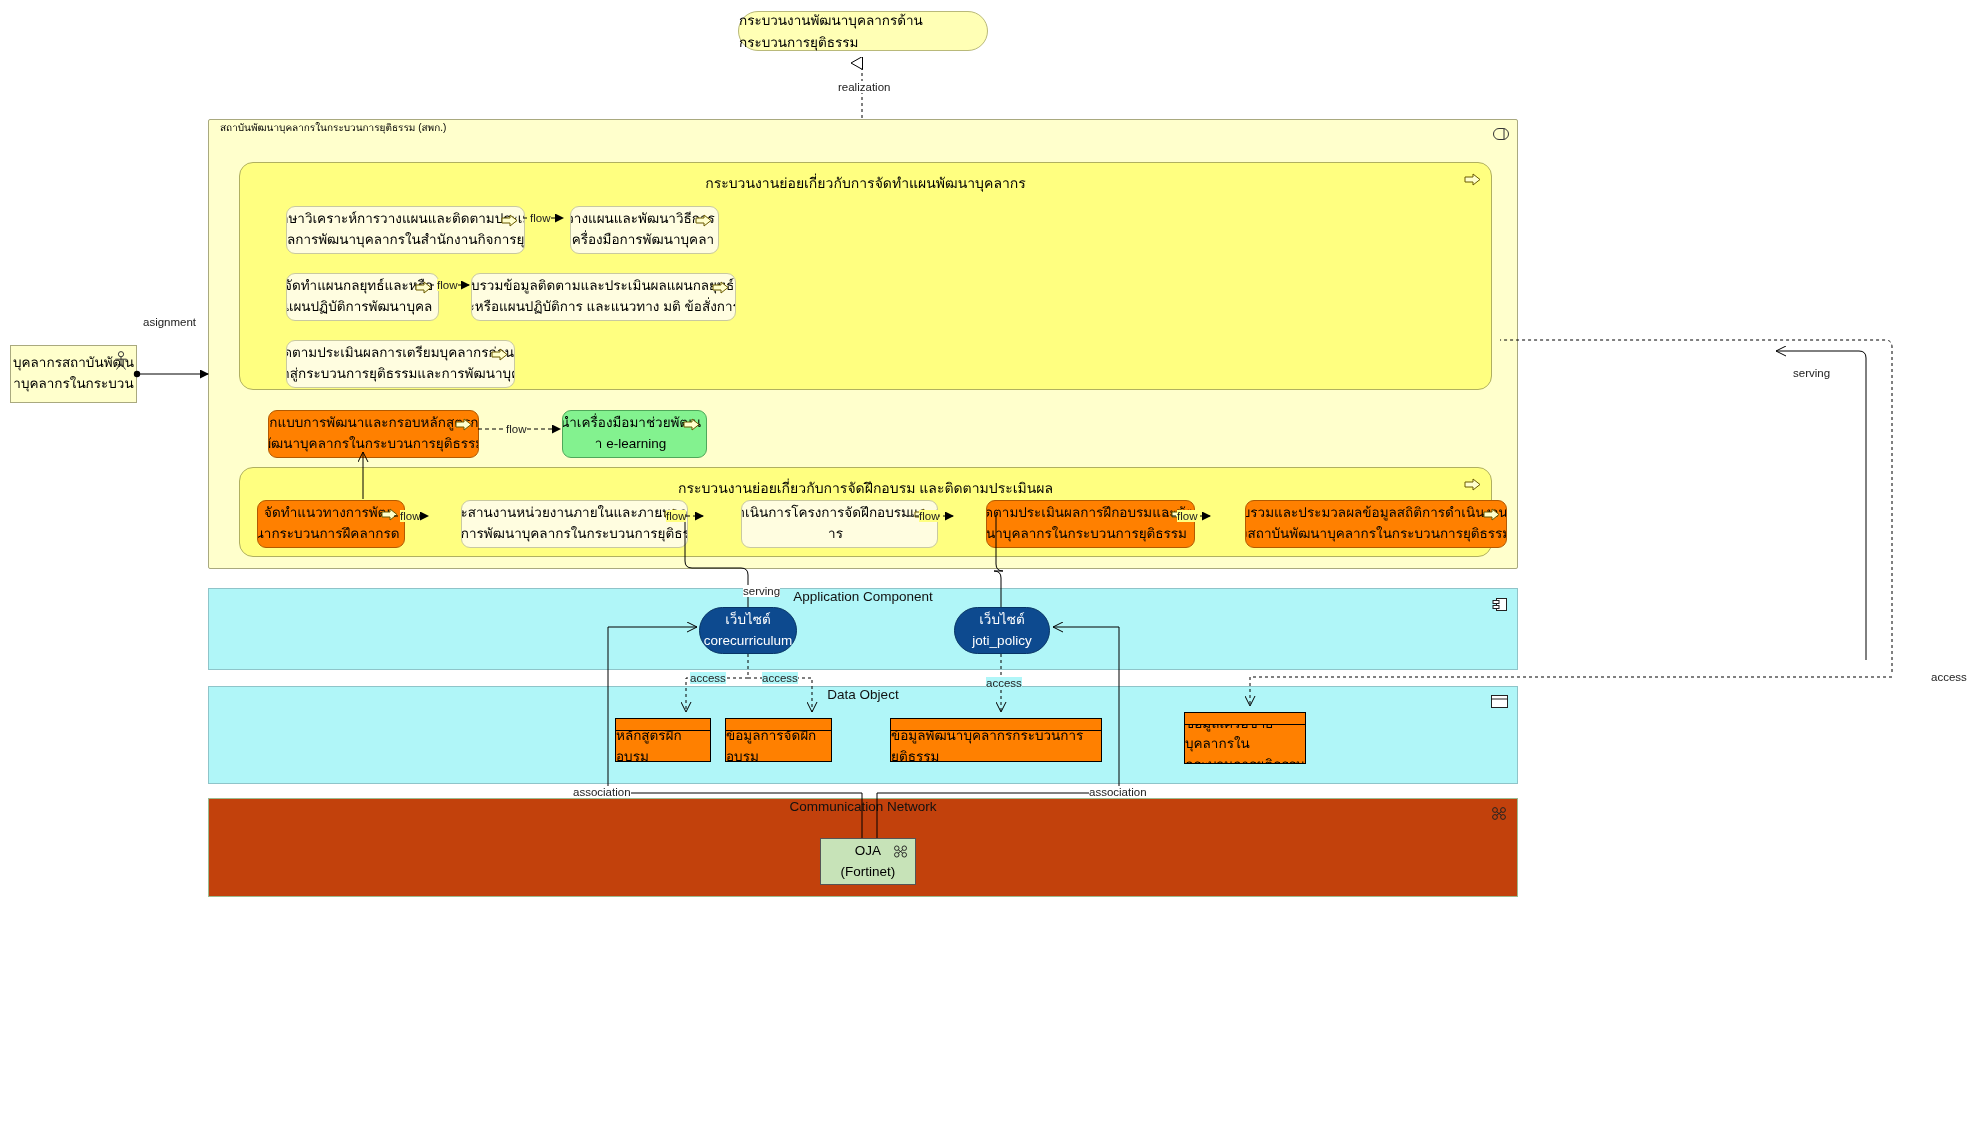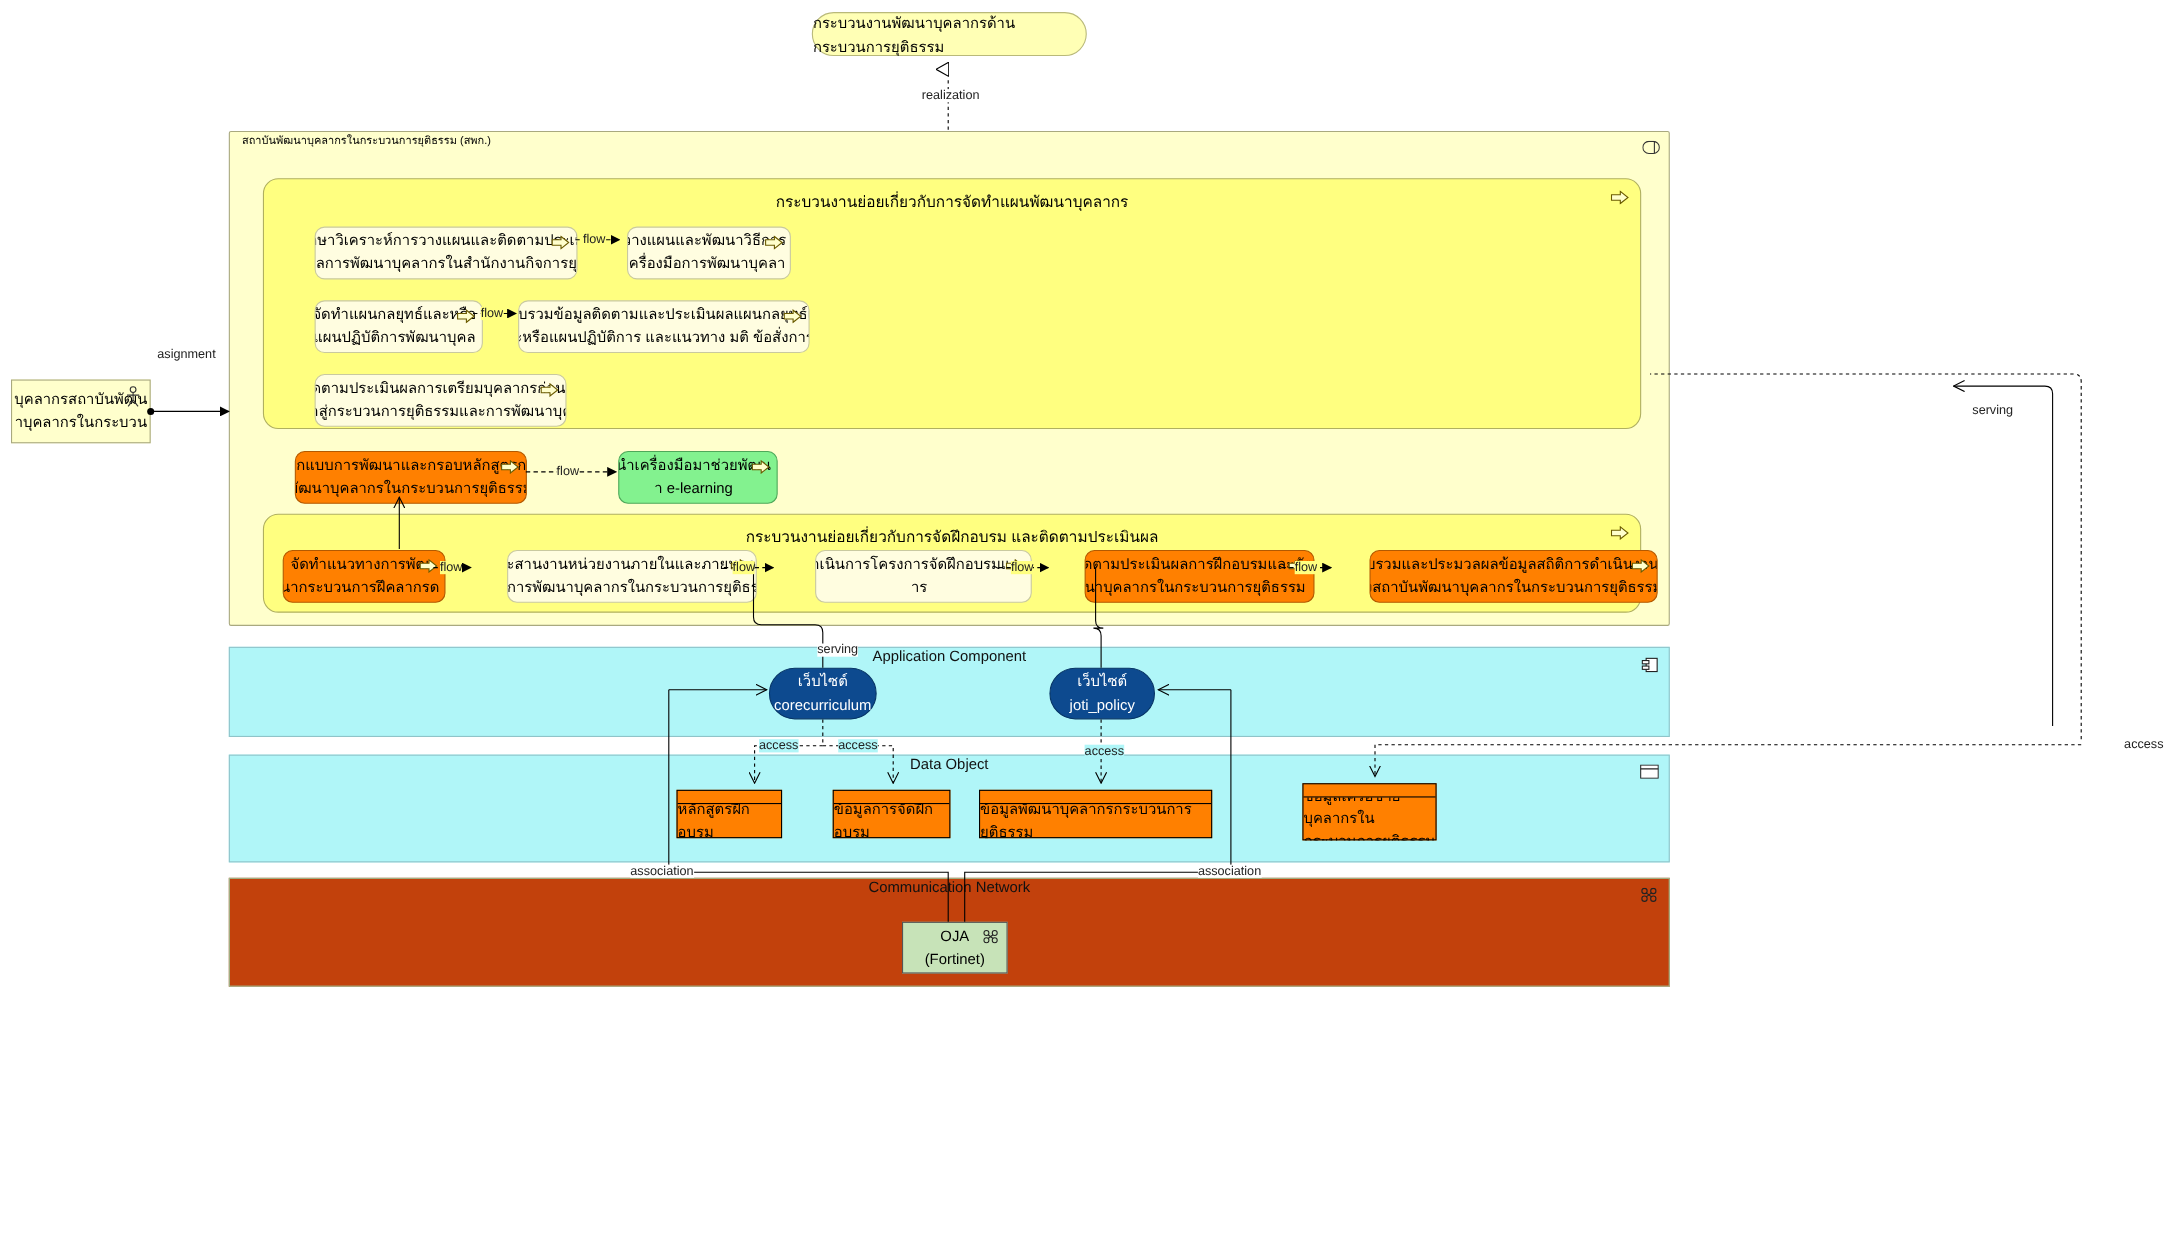--- a/index.html
+++ b/index.html
@@ -301,21 +301,21 @@
     </svg>
   </div>
 
   <div class="abs dataobj" style="left:615px;top:718px;width:96px;height:44px;">
     <div class="bar"></div>
     <div class="body">
       <span>หลักสูตรฝึกอบรม</span>
     </div>
   </div>
 
-  <div class="abs dataobj" style="left:757px;top:718px;width:107px;height:44px;">
+  <div class="abs dataobj" style="left:725px;top:718px;width:107px;height:44px;">
     <div class="bar"></div>
     <div class="body">
       <span>ข้อมูลการจัดฝึกอบรม</span>
     </div>
   </div>
 
   <div class="abs dataobj" style="left:890px;top:718px;width:212px;height:44px;">
     <div class="bar"></div>
     <div class="body">
       <span>ข้อมูลพัฒนาบุคลากรกระบวนการยุติธรรม</span>

